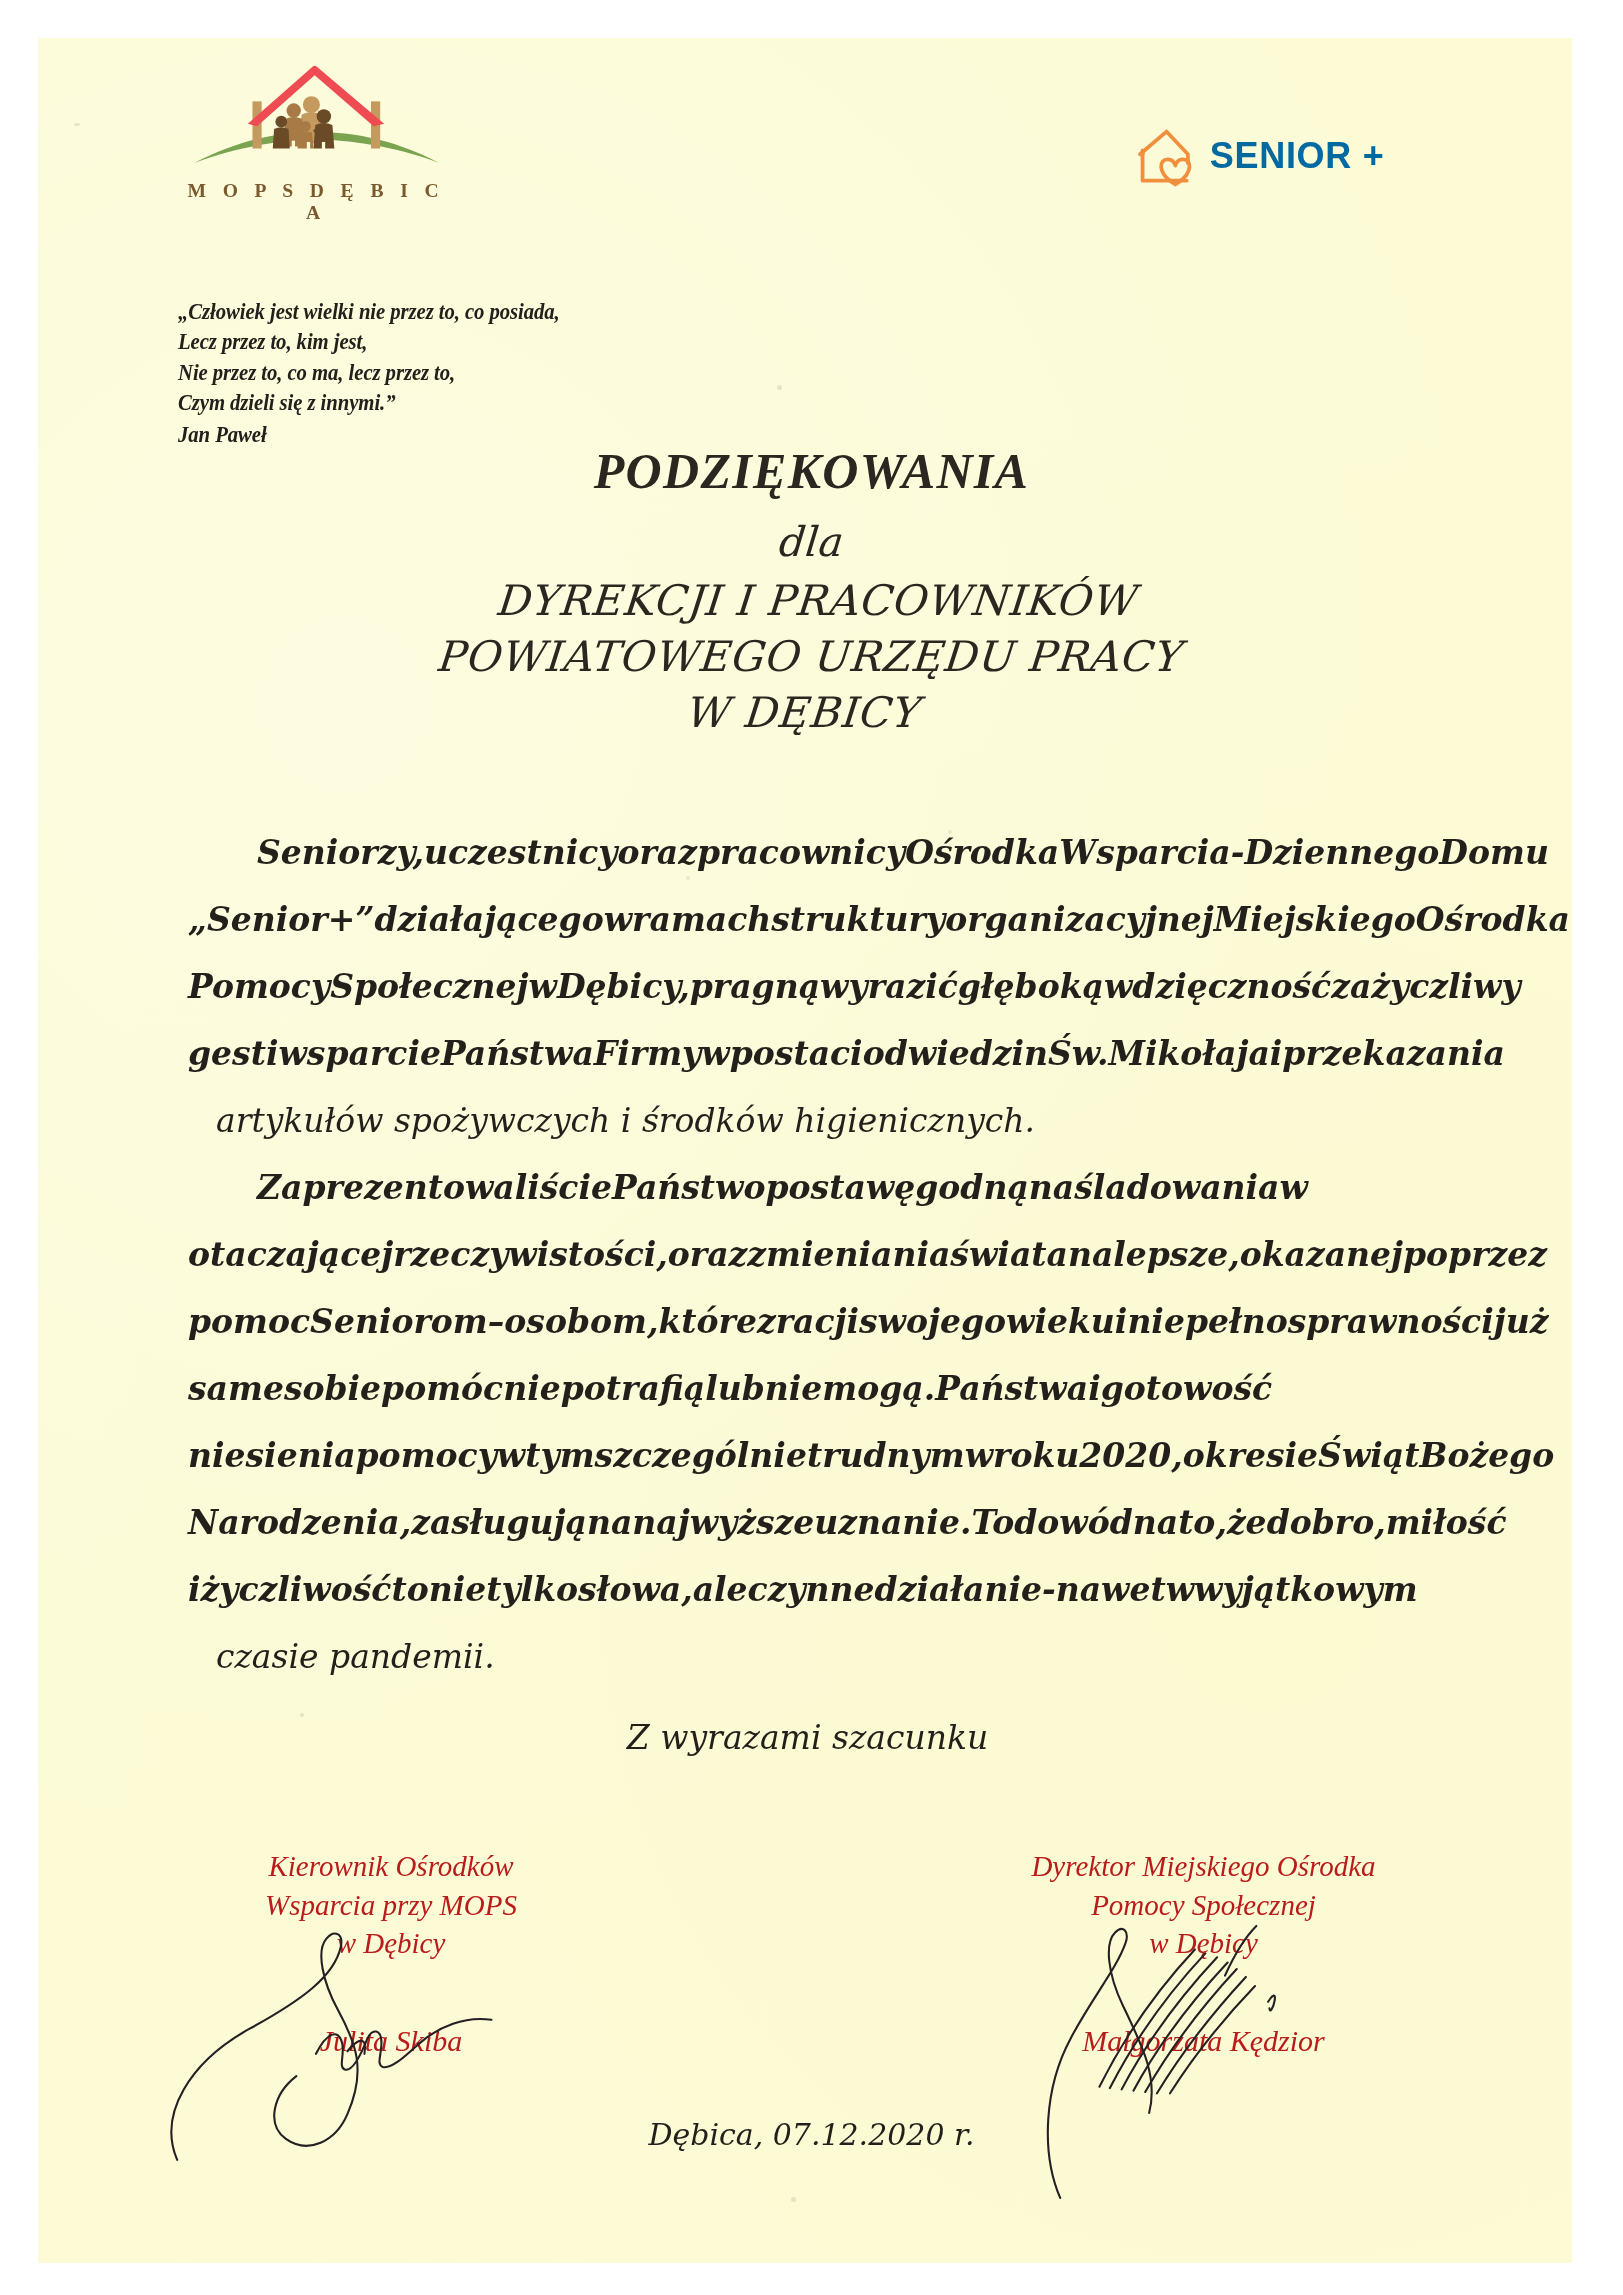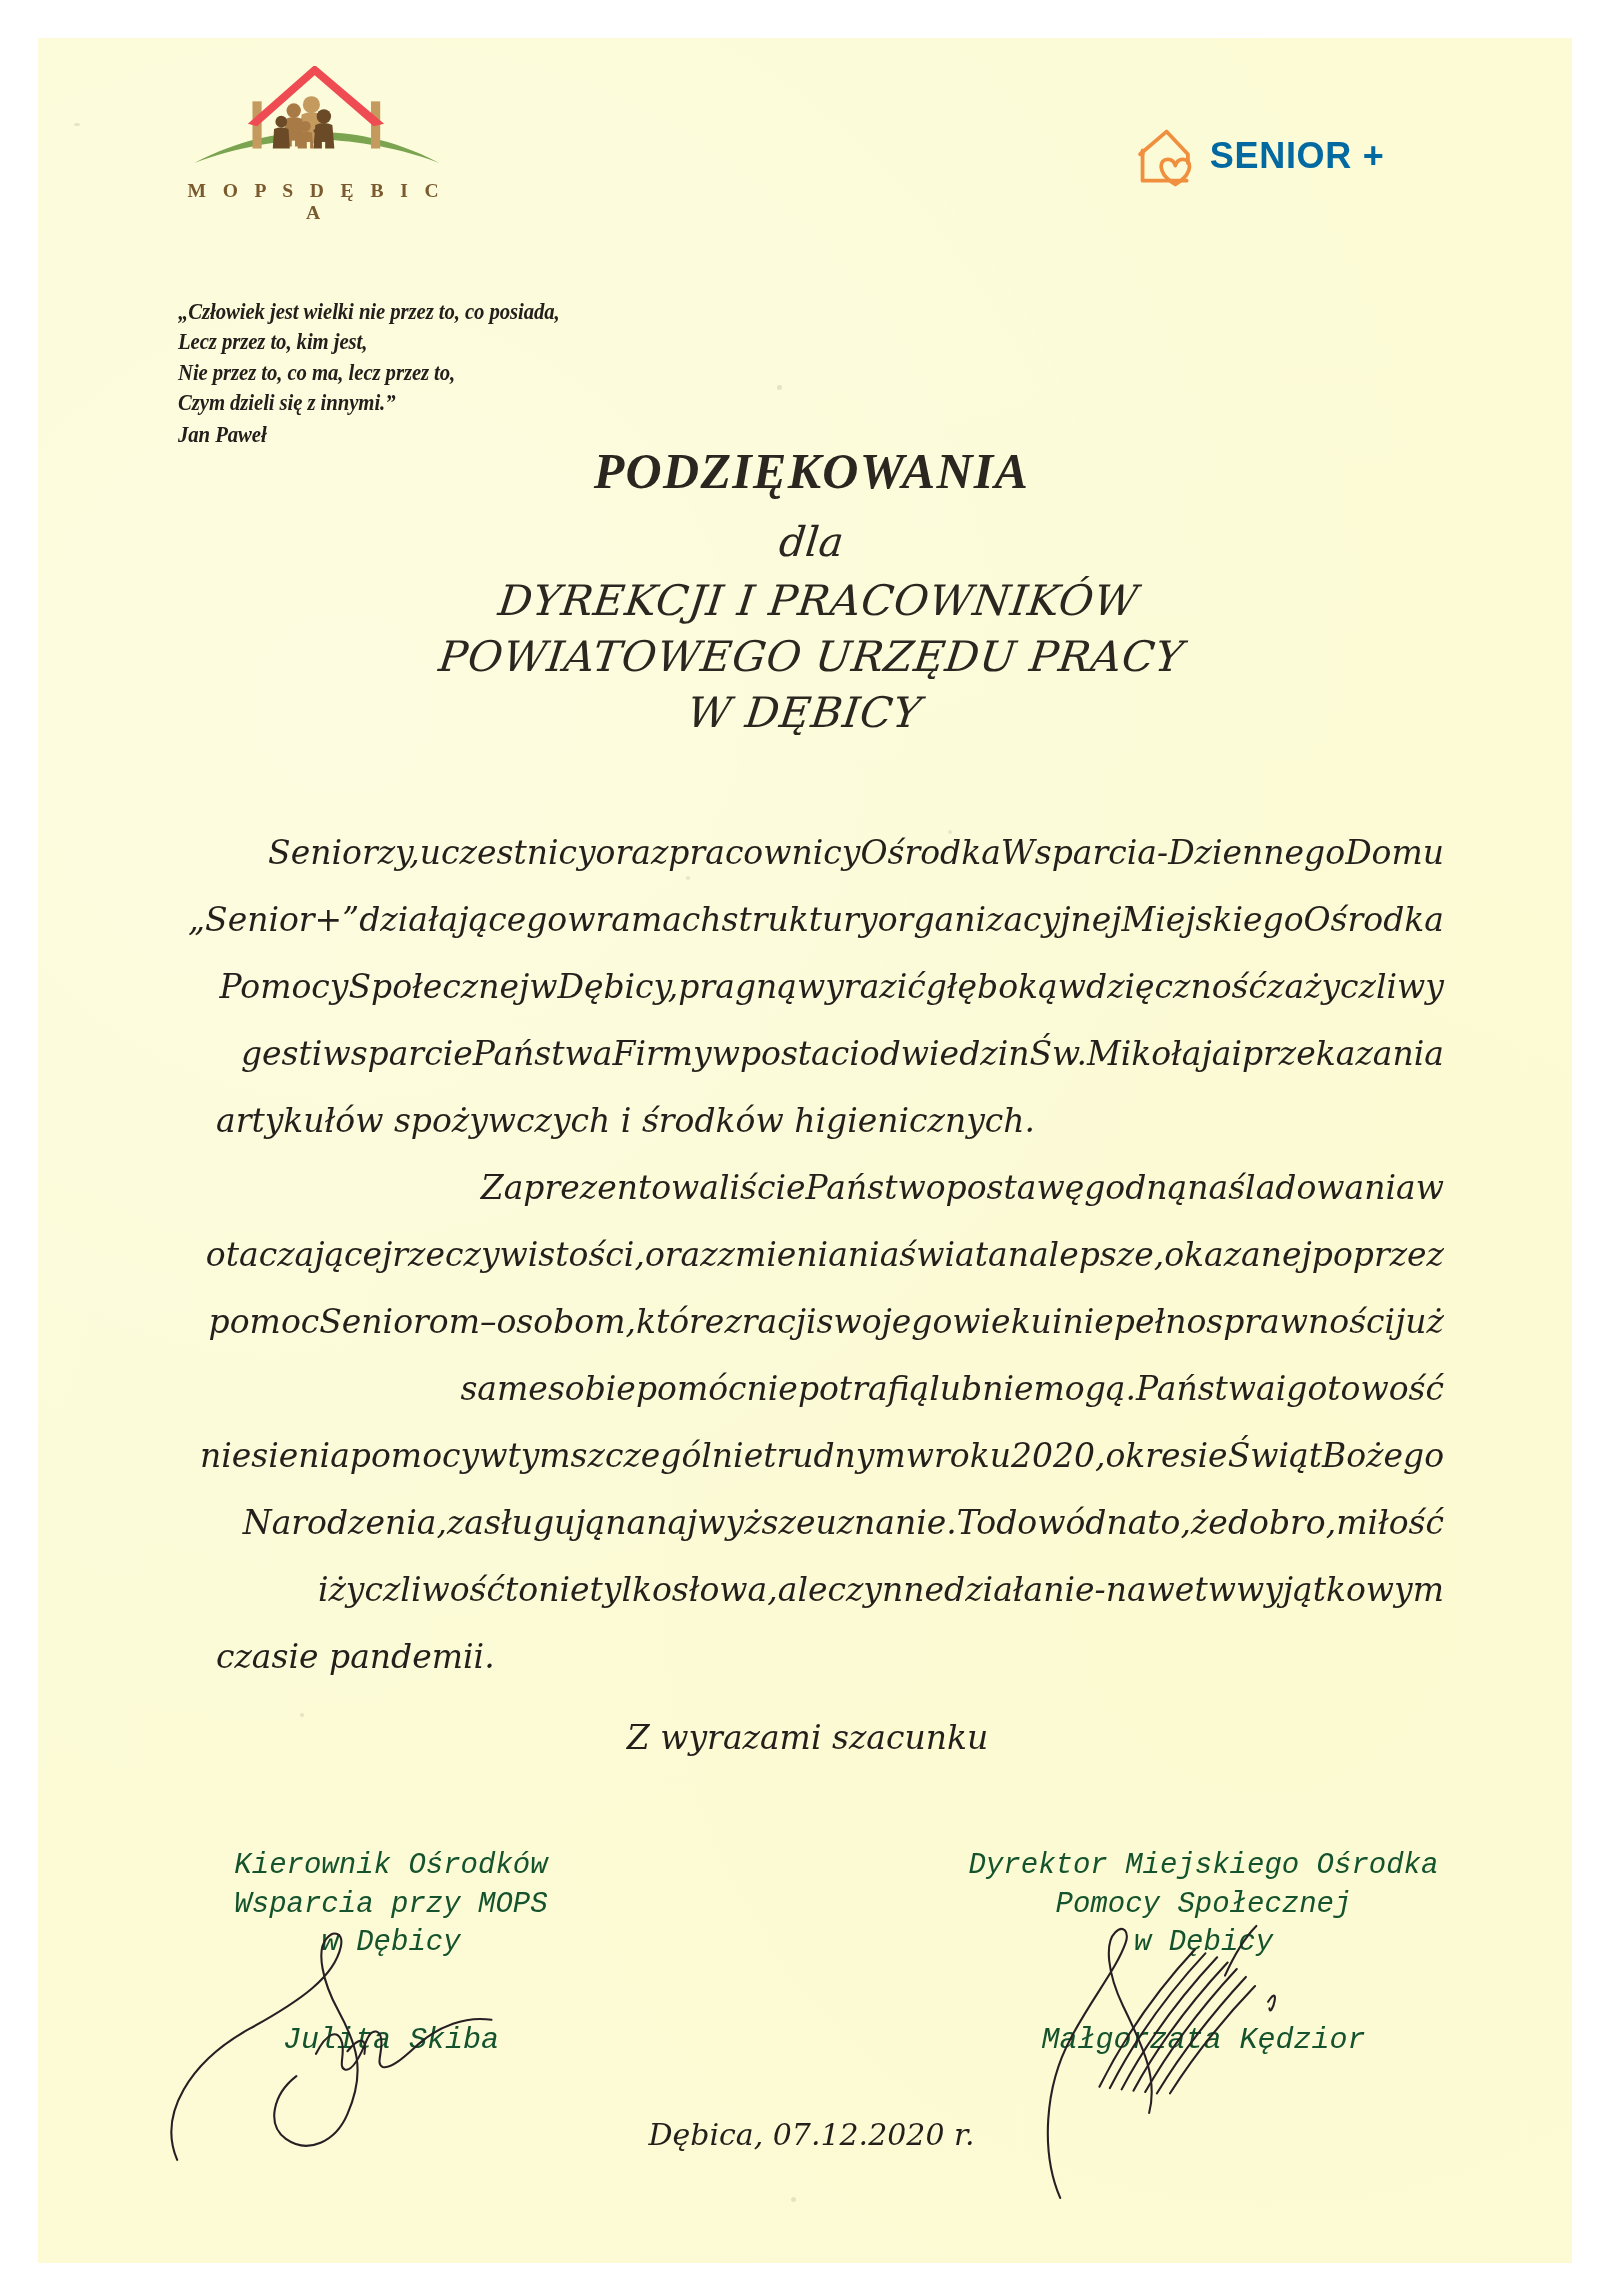--- a/index.html
+++ b/index.html
@@ -145,21 +145,21 @@
     font-size: 33px;
     line-height: 67px;
     color: #231f1b;
   }
   .letter-body .bline {
     display: flex;
     white-space: nowrap;
     height: 67px;
     align-items: baseline;
   }
-  .letter-body .bline.justify { justify-content: flex-end; }
+  .letter-body .bline.justify { justify-content: flex-start; font-weight: bold; }
   .letter-body .bline.indent { padding-left: 69px; }
   .letter-body .bline.last { justify-content: flex-start; margin-left: 28px; }
   .letter-body .bline span.w { display: inline-block; }
 
   .closing-line {
     position: absolute;
     left: 0;
     top: 1718px;
     width: 1552px;
     text-align: center;
@@ -167,25 +167,25 @@
     box-sizing: border-box;
     font-family: "DejaVu Serif", serif;
     font-style: italic;
     font-size: 33px;
     color: #231f1b;
   }
 
   
   .sig-block {
     position: absolute;
-    font-family: Liberation Mono, monospace;
+    font-family: Liberation Serif, serif;
     font-style: italic;
     font-size: 29px;
     line-height: 1.33;
-    color: #14532d;
+    color: #b91c1c;
     text-align: center;
   }
   .sig-left  { left: 188px; top: 1847px; width: 406px; }
   .sig-right { left: 968px; top: 1847px; width: 471px; }
   .sig-block .sig-name {
     margin-top: 58px;
     font-size: 30px;
     white-space: nowrap;
   }
   .sig-scribble {

